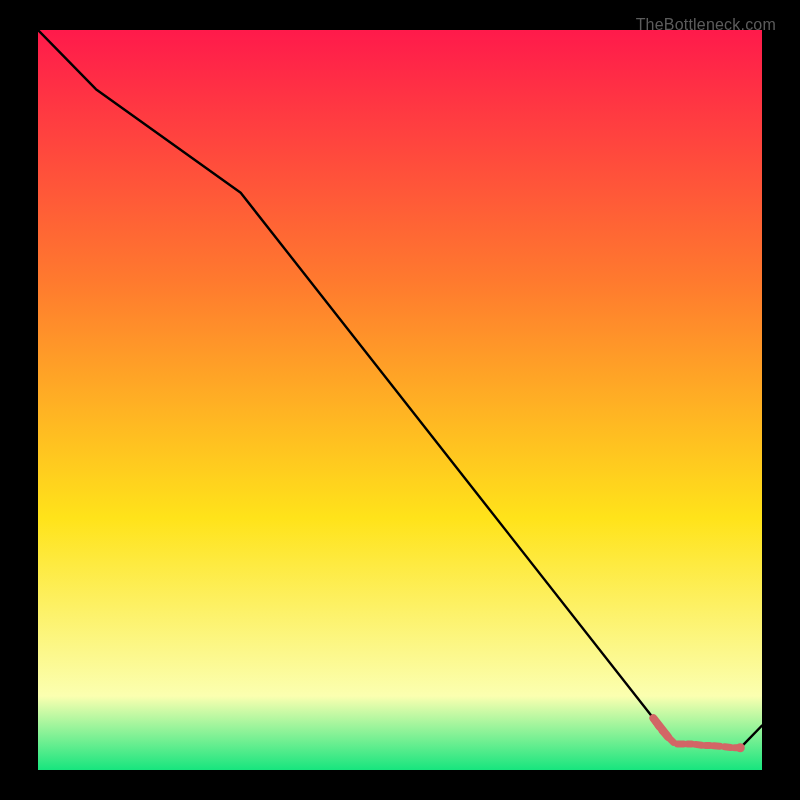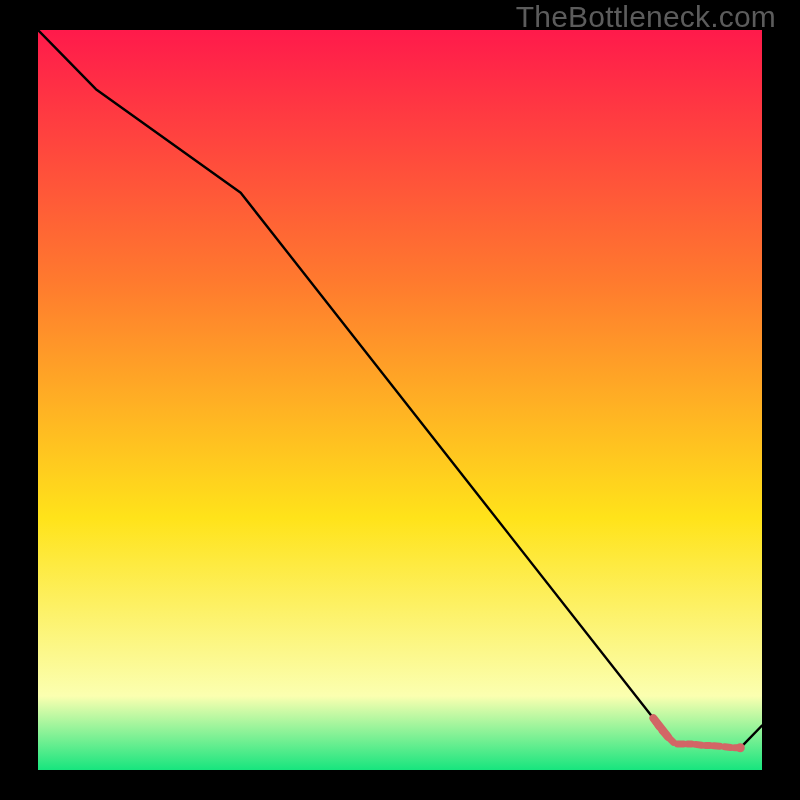--- a/index.html
+++ b/index.html
@@ -12,24 +12,24 @@
     font-family: Arial, Helvetica, sans-serif;
   }
   .frame {
     position: relative;
     width: 800px;
     height: 800px;
     background: #000;
   }
   .watermark {
     position: absolute;
-    top: 0;
+    top: 16px;
     right: 24px;
     color: #5c5c5c;
-    font-size: 30px;
+    font-size: 16px;
     font-weight: 500;
     letter-spacing: 0.2px;
     user-select: none;
   }
   .plot {
     position: absolute;
     left: 38px;
     top: 30px;
     width: 724px;
     height: 740px;

